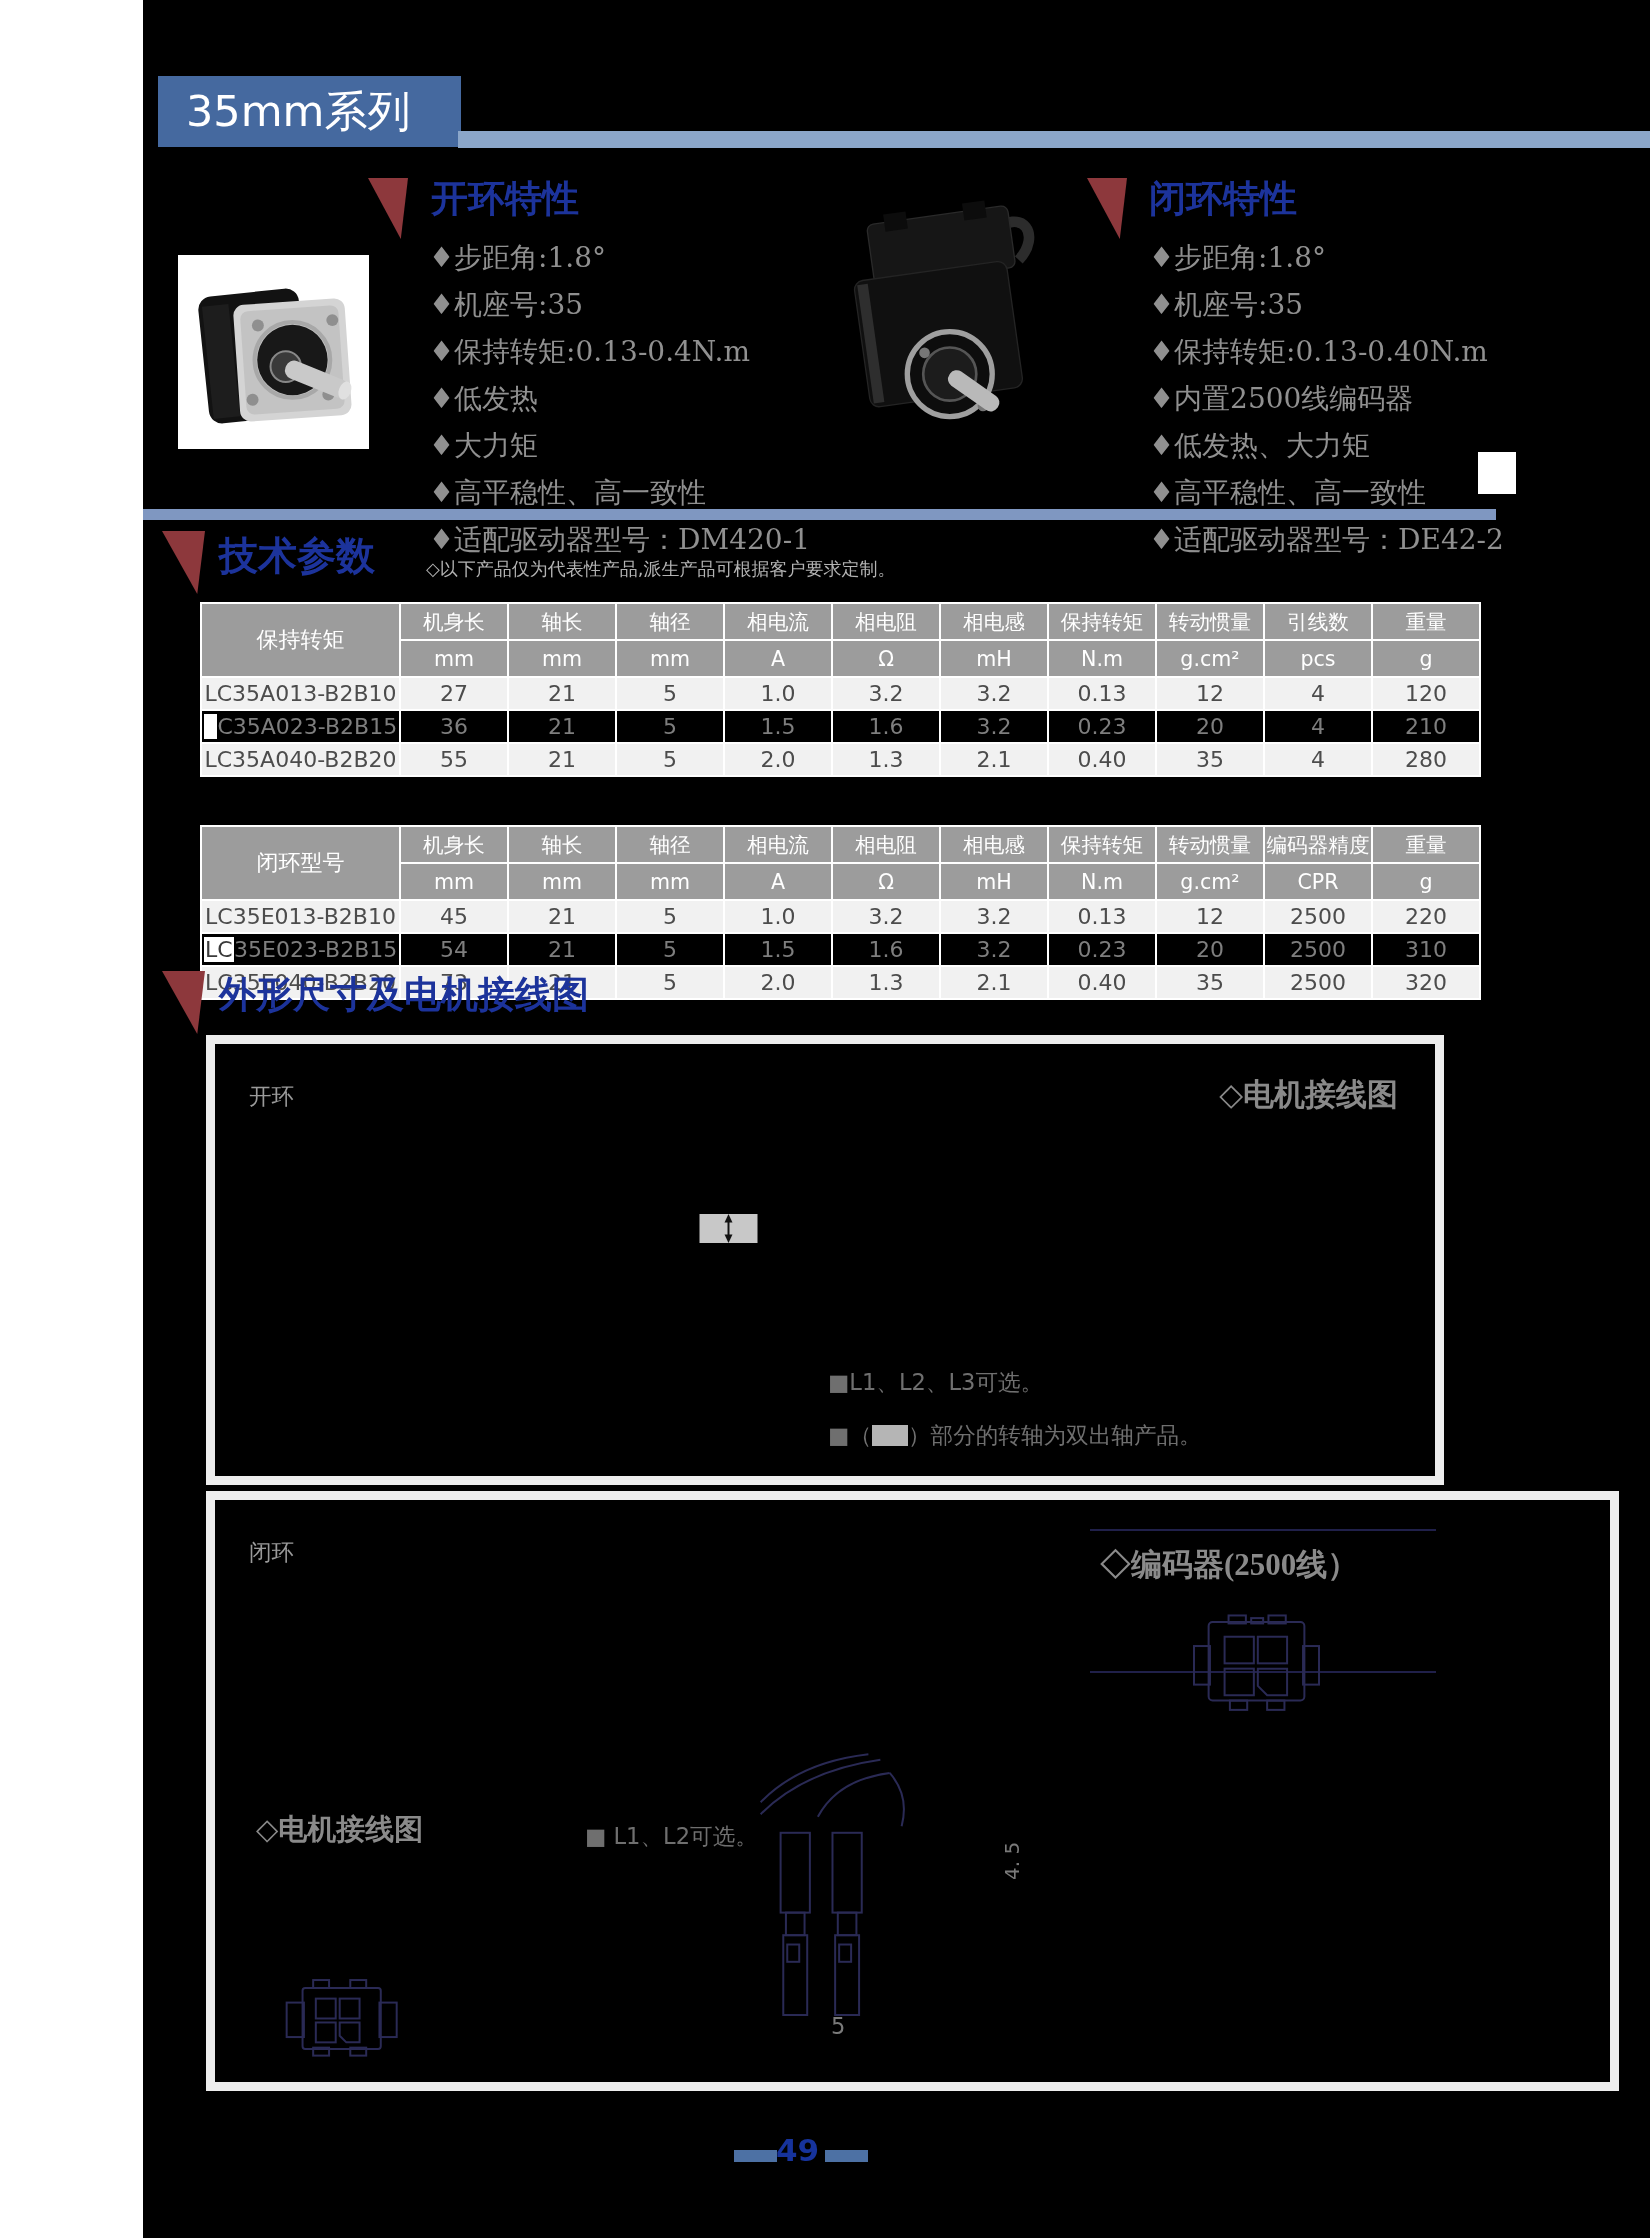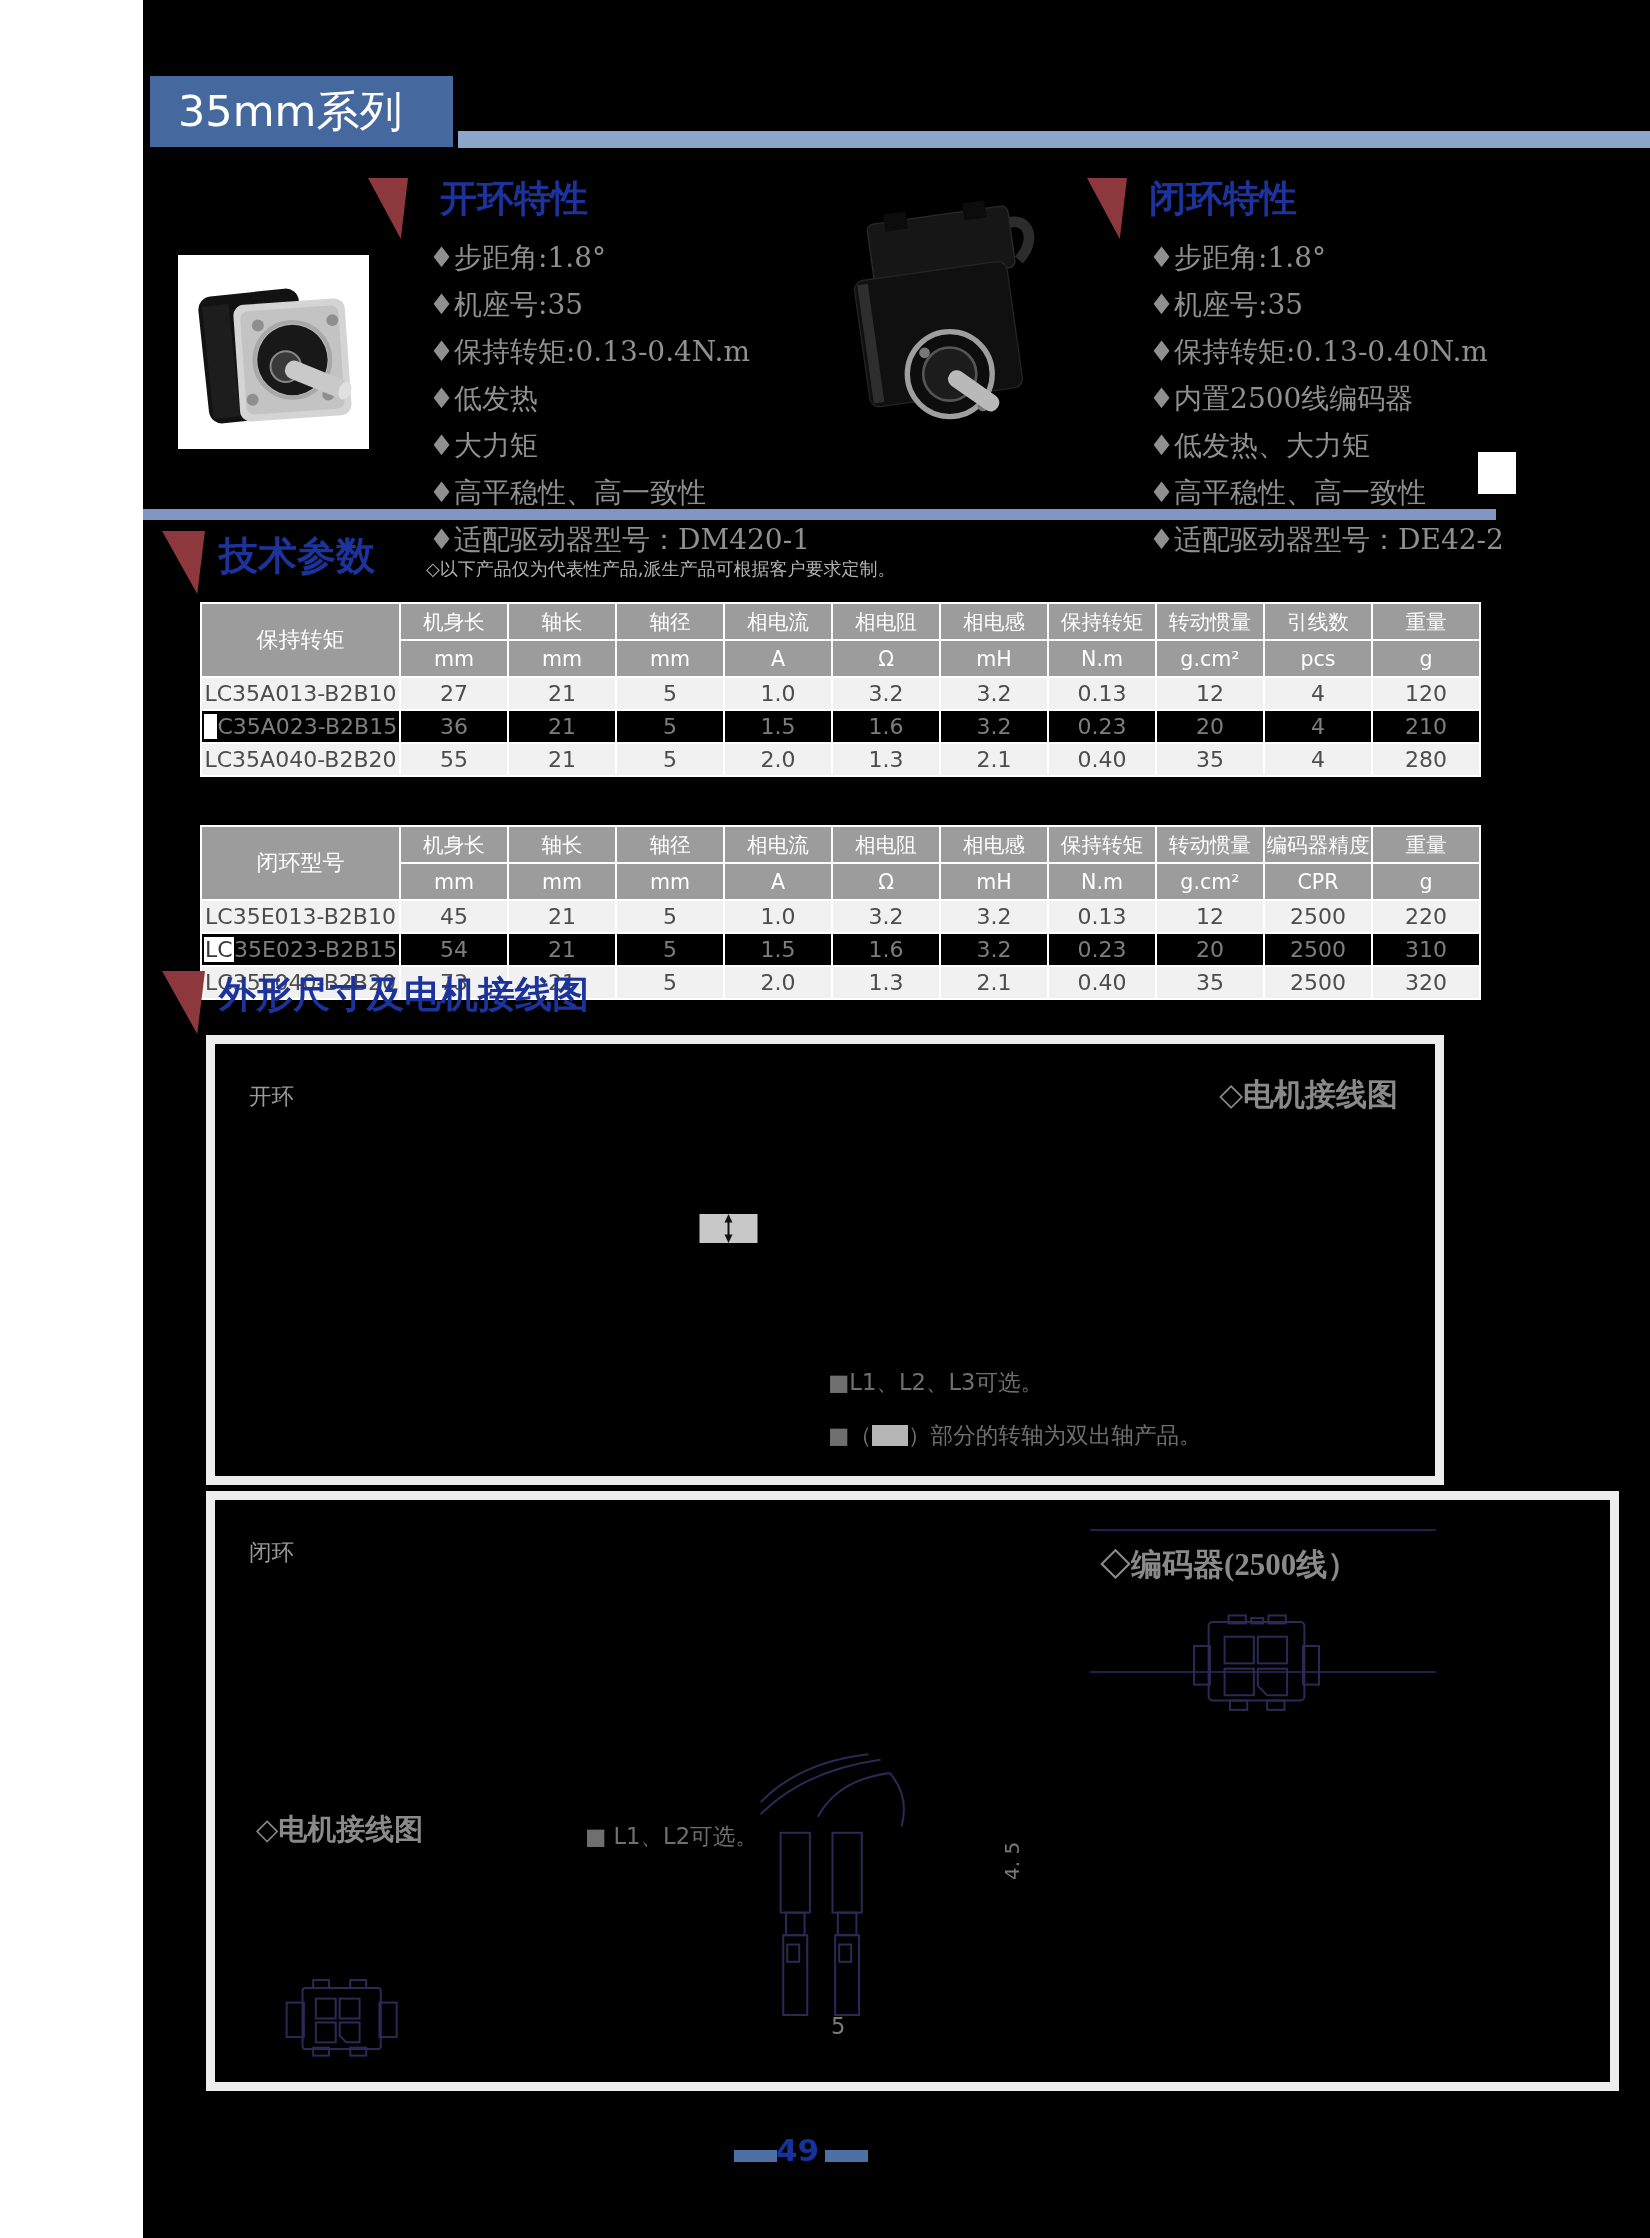--- a/index.html
+++ b/index.html
@@ -2,21 +2,21 @@
 <html style="font-size:10.6px"><head>
 <meta charset="utf-8">
 <style>
   html,body{margin:0;padding:0;background:#ffffff;}
   #page{position:relative;width:1650px;height:2239px;background:#ffffff;overflow:hidden;
         font-family:"DejaVu Sans",sans-serif;}
   .abs{position:absolute;}
   #canvas{left:143px;top:0;width:1507px;height:2239px;background:#000000;}
 
   
-  #series-box{left:150px;top:76px;width:303px;height:71px;background:#45699f;
+  #series-box{left:158px;top:76px;width:303px;height:71px;background:#45699f;
               color:#ffffff;font-size:43px;line-height:71px;padding-left:28px;box-sizing:border-box;
               white-space:nowrap;}
   #top-bar{left:458px;top:131px;width:1192px;height:17.3px;background:#8ba6c9;}
 
   .tri{background:#8d383c;clip-path:polygon(0 0,100% 0,82% 100%);}
   .sec-title{color:#1c339b;font-weight:bold;white-space:nowrap;}
 
   .features{color:#909090;font-family:"DejaVu Serif",serif;font-size:28px;}
   .features .feat{height:47px;line-height:47px;white-space:nowrap;}
 
@@ -95,21 +95,21 @@
       <circle cx="188" cy="268" r="40" fill="#1c1c1c" stroke="#555555" stroke-width="4"></circle>
       <circle cx="150" cy="236" r="8" fill="#777777"></circle>
       <circle cx="238" cy="316" r="8" fill="#777777"></circle>
       <g transform="rotate(35 188 268)">
         <rect x="188" y="255" width="88" height="26" rx="12" fill="#b9b9b9"></rect>
       </g>
     </svg>
   </div>
 
   <div class="abs tri" style="left:368px;top:178px;width:40px;height:61px;"></div>
-  <div class="abs sec-title" style="left:440px;top:174px;font-size:37px;">开环特性</div>
+  <div class="abs sec-title" style="left:431px;top:174px;font-size:37px;">开环特性</div>
   <div class="abs features" style="left:429px;top:234px;">
     <div class="feat">♦步距角:1.8°</div>
     <div class="feat">♦机座号:35</div>
     <div class="feat">♦保持转矩:0.13-0.4N.m</div>
     <div class="feat">♦低发热</div>
     <div class="feat">♦大力矩</div>
     <div class="feat">♦高平稳性、高一致性</div>
     <div class="feat">♦适配驱动器型号：DM420-1</div>
   </div>
 

